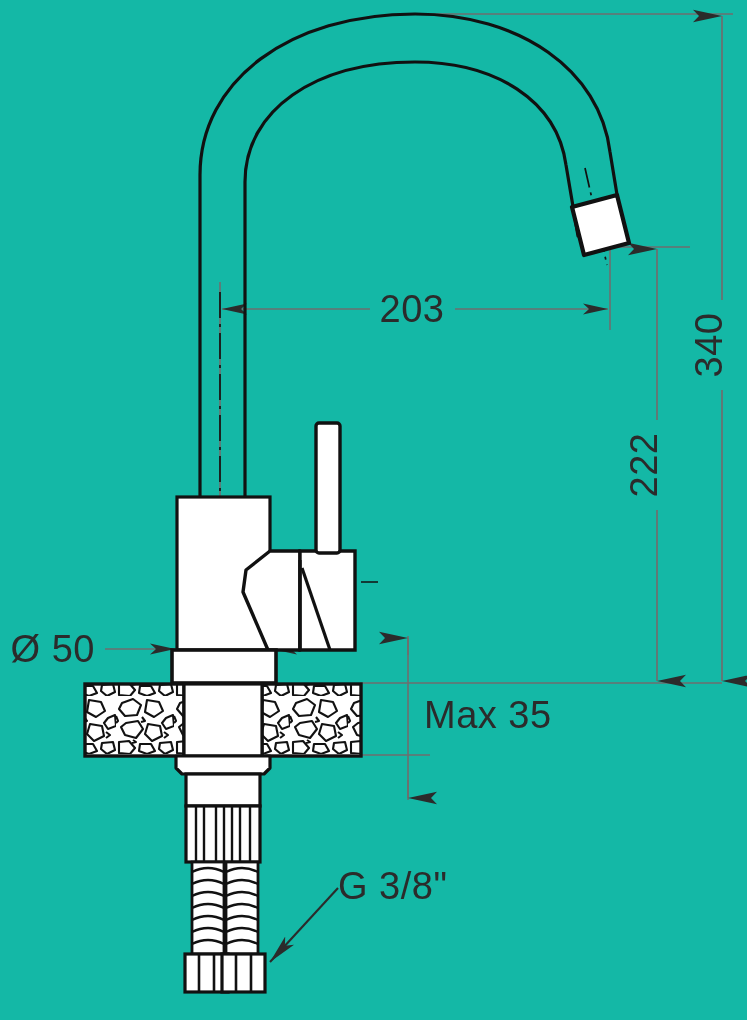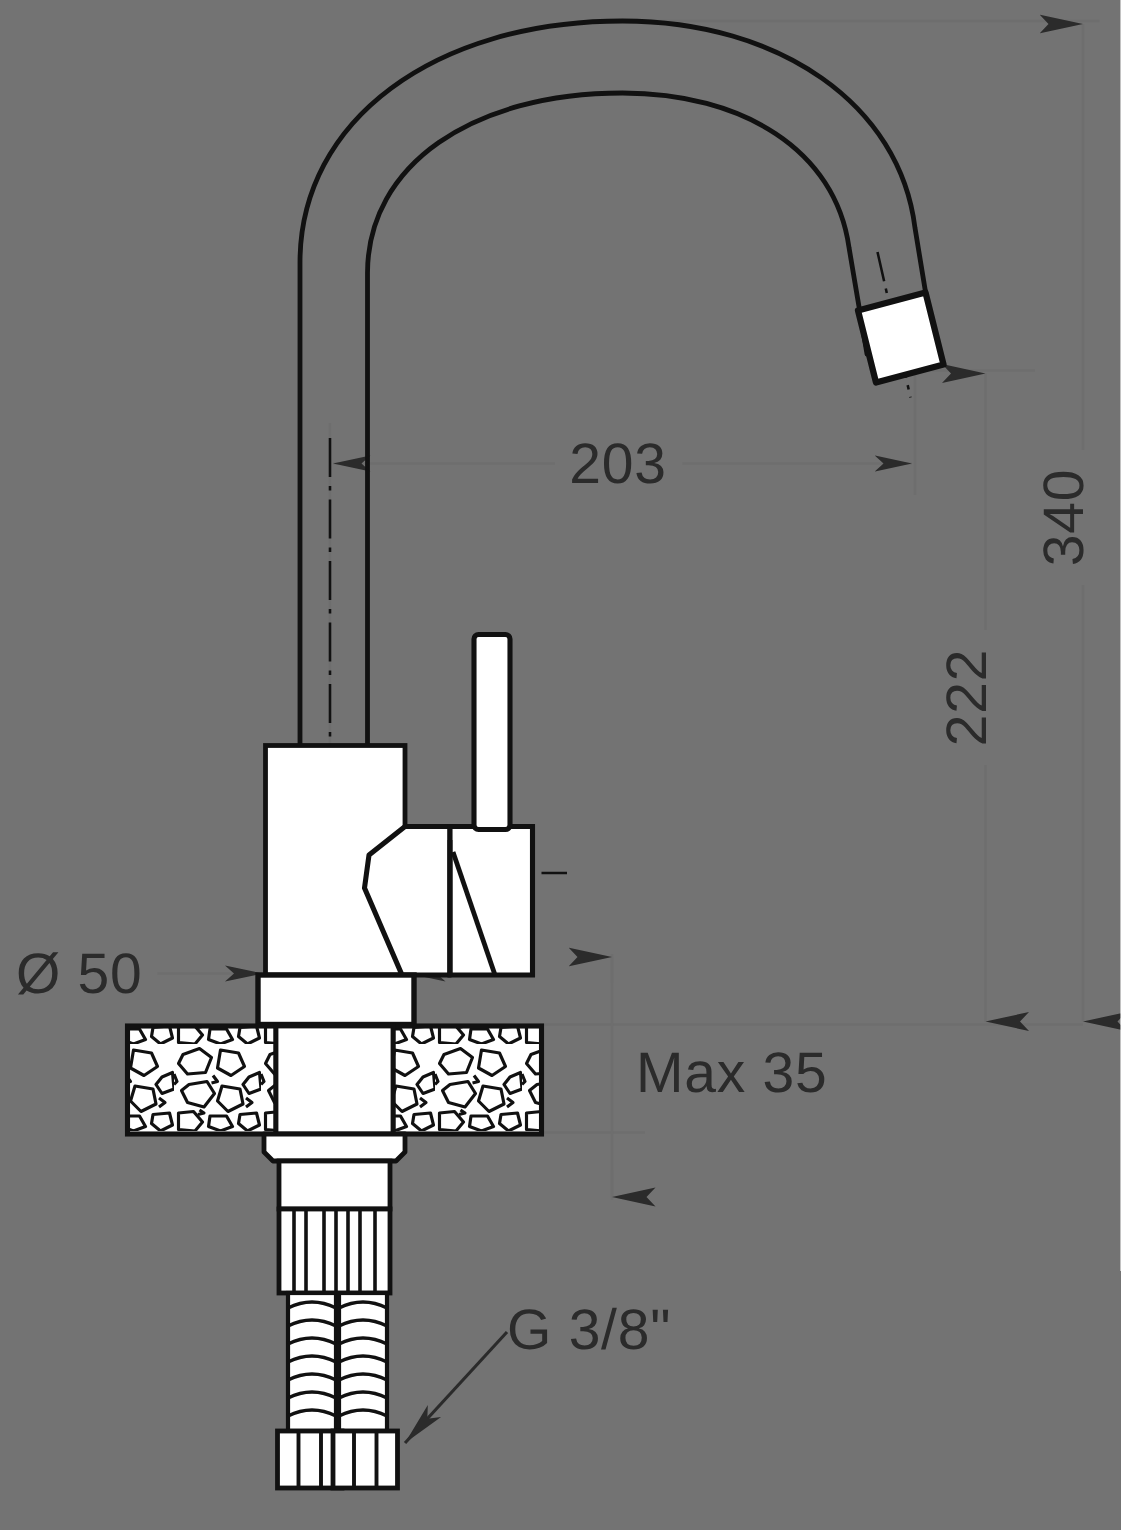--- a/index.html
+++ b/index.html
@@ -11,21 +11,21 @@
   body {
     width: 747px;
     height: 1020px;
     overflow: hidden;
     font-family: "Liberation Sans", sans-serif;
   }
   #drawing-root {
     position: relative;
     width: 747px;
     height: 1020px;
-    background: #737373;
+    background: #14b8a6;
   }
   #drawing-svg {
     position: absolute;
     top: 0;
     left: 0;
     width: 747px;
     height: 1020px;
     display: block;
   }
   .dim-text {

